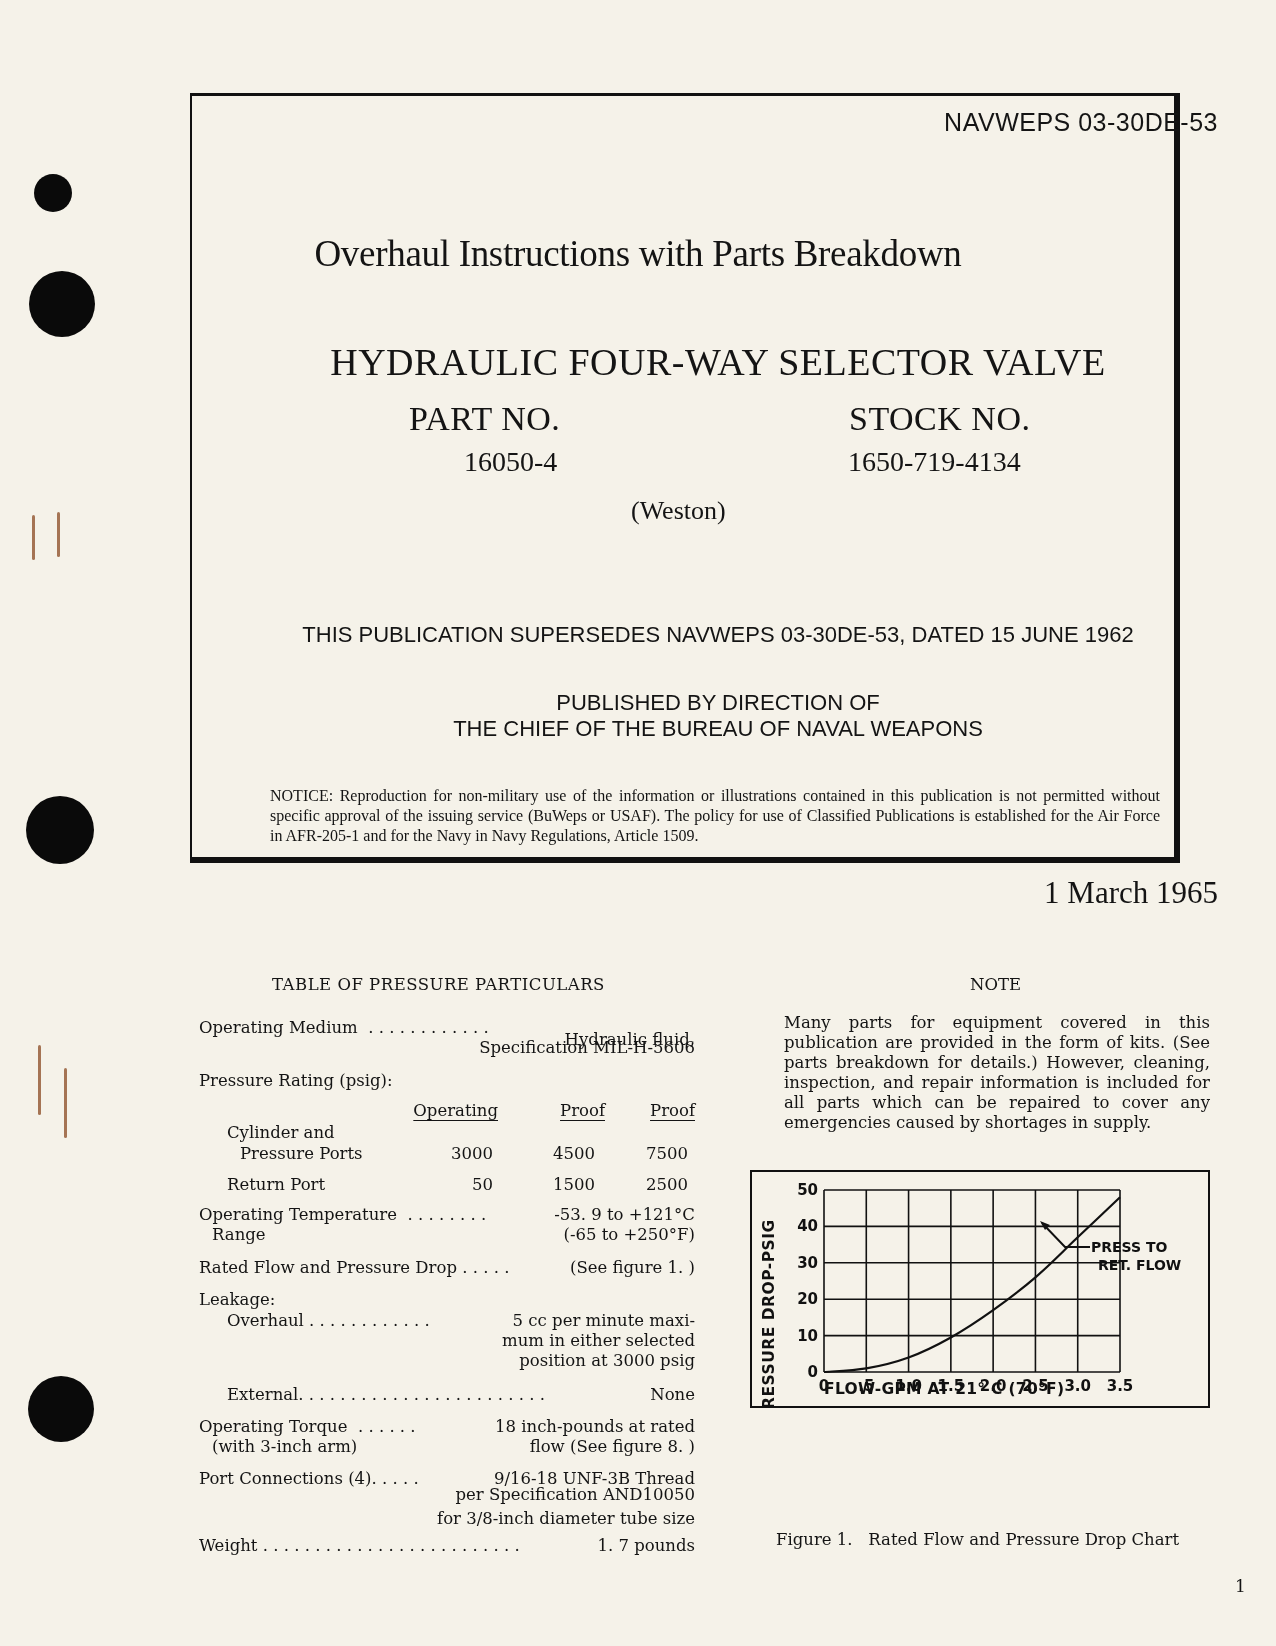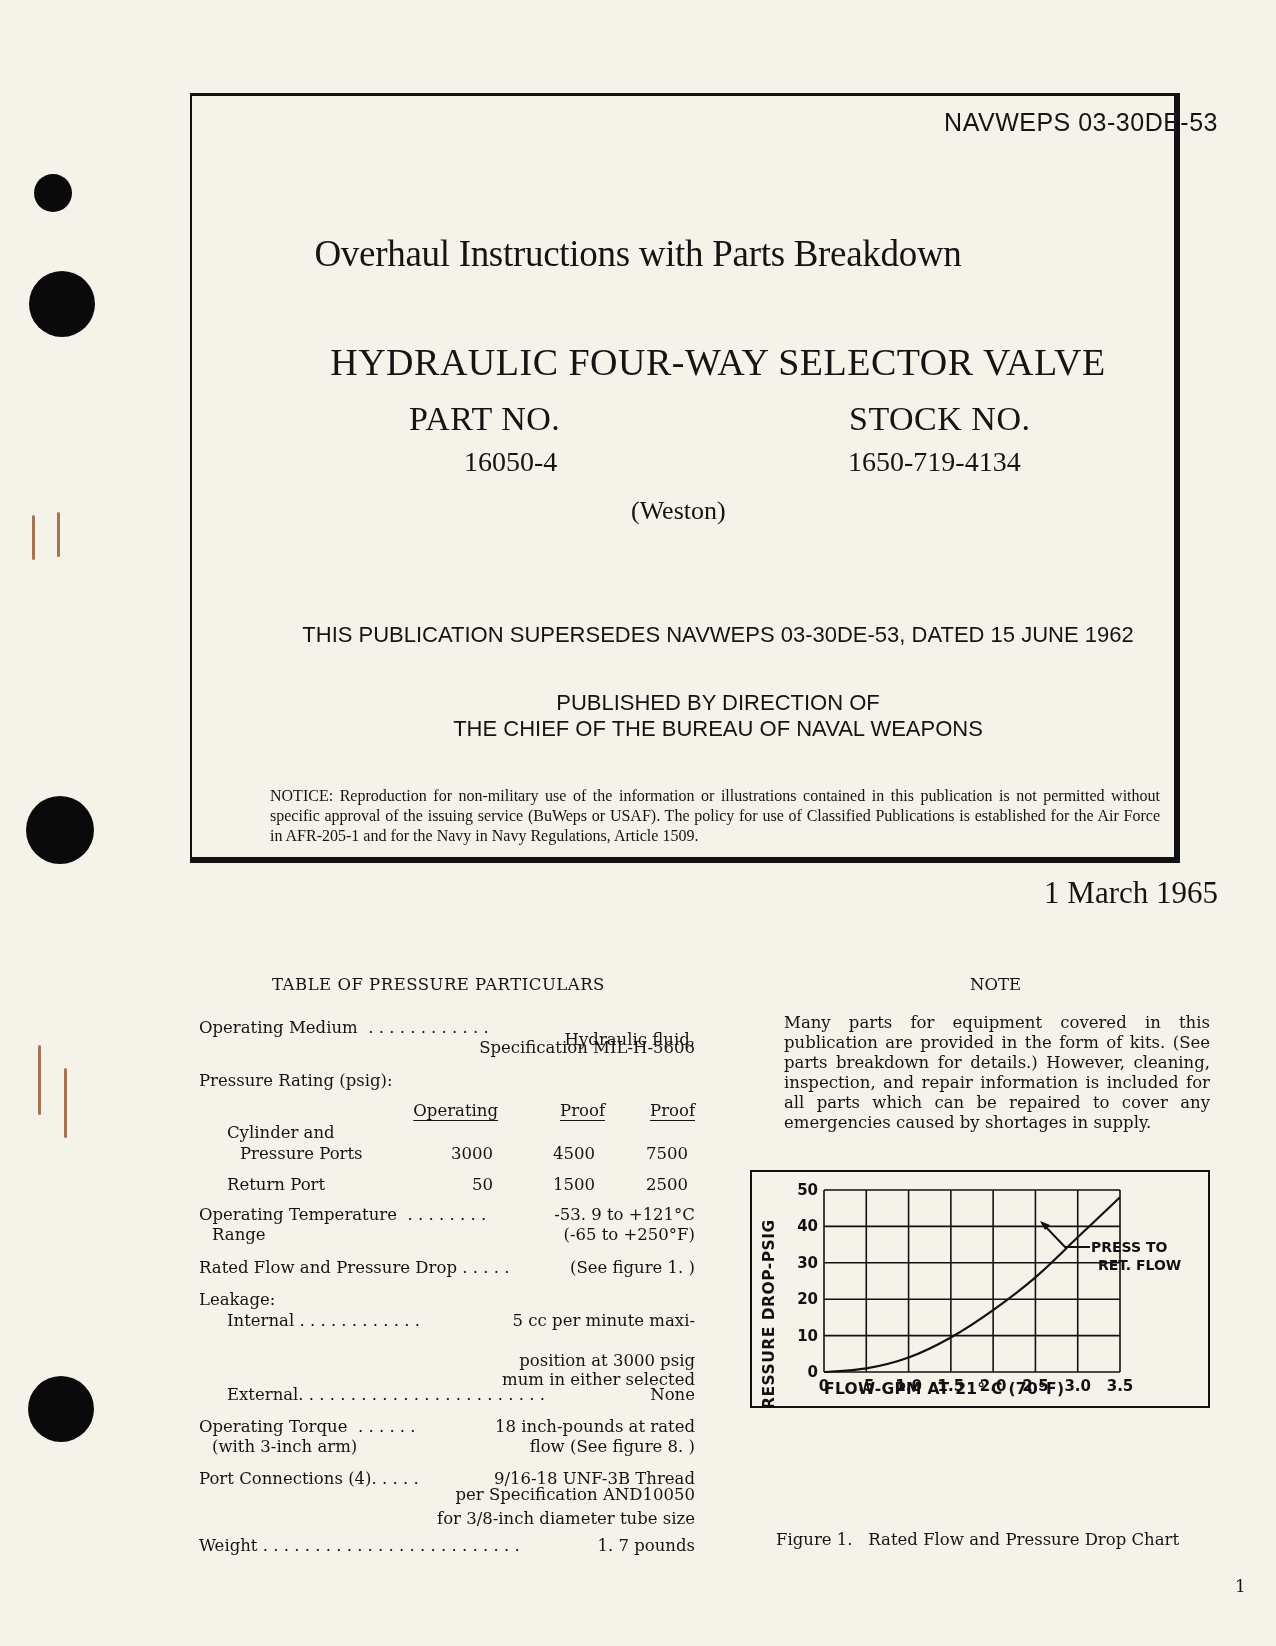--- a/index.html
+++ b/index.html
@@ -124,23 +124,23 @@
   <div class="row" style="top:1257px;height:21px;">
     <span class="lbl">Rated Flow and Pressure Drop . . . . .</span>
     <span class="val">(See figure 1. )</span>
   </div>
 
   <div class="row" style="top:1289px;height:21px;">
     <span class="lbl">Leakage:</span>
   </div>
 
   <div class="row" style="top:1310px;height:63px;">
-    <span class="lbl" style="left:28px;">Internal . . . . . . . . . . . .</span>
+    <span class="lbl" style="left:28px;">Overhaul . . . . . . . . . . . .</span>
     <span class="val">5 cc per minute maxi-</span>
-    <span class="val" style="top:20px;margin-top:39px;">mum in either selected</span>
+    <span class="val" style="top:20px;">mum in either selected</span>
     <span class="val" style="top:40px;">position at 3000 psig</span>
   </div>
 
   <div class="row" style="top:1384px;height:21px;">
     <span class="lbl" style="left:28px;">External. . . . . . . . . . . . . . . . . . . . . . . .</span>
     <span class="val">None</span>
   </div>
 
   <div class="row" style="top:1416px;height:42px;">
     <span class="lbl">Operating Torque  . . . . . .</span>

